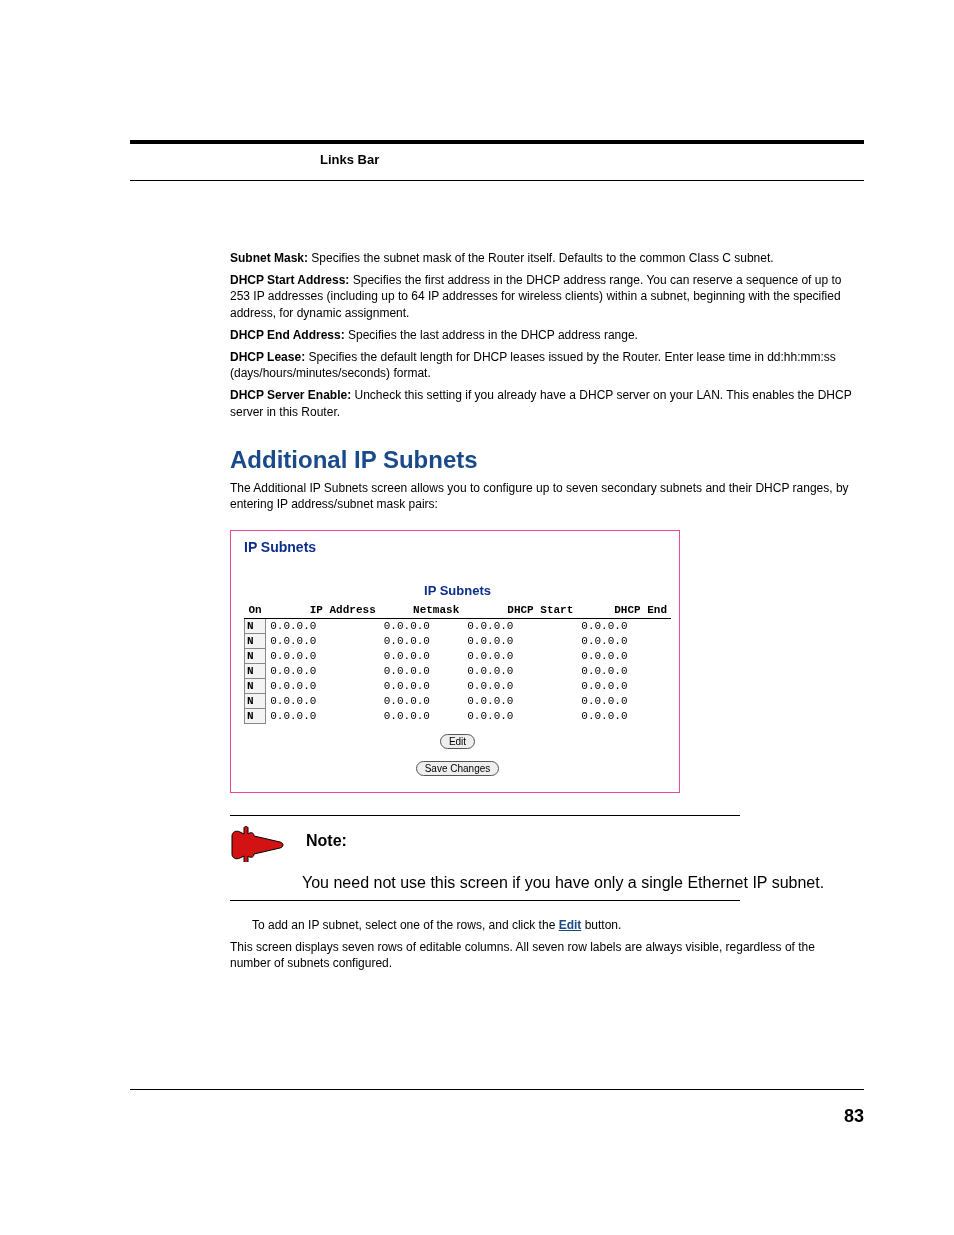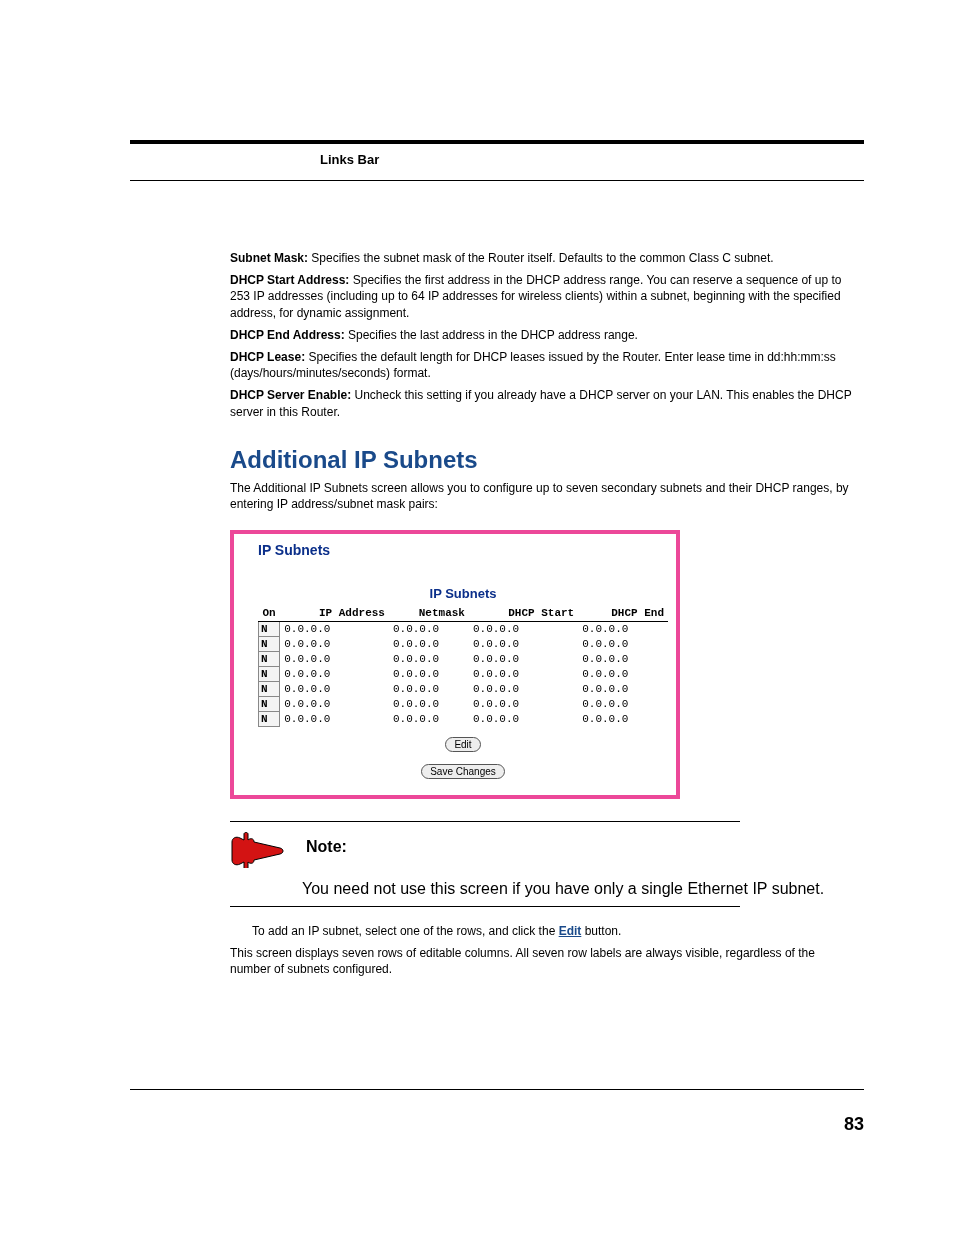--- a/index.html
+++ b/index.html
@@ -40,24 +40,24 @@
   .para b { font-weight: bold; }
   .section-heading {
     color: #1a4a8a;
     font-family: Arial, Helvetica, sans-serif;
     font-size: 24px;
     font-weight: bold;
     margin-top: 26px;
     margin-bottom: 6px;
   }
   .screenshot-box {
-    border: 4px solid #ec4899;
+    border: 1px solid #ec4899;
     width: 450px;
     margin: 18px 0 22px 0;
-    padding: 8px 8px 14px 24px;
+    padding: 8px 8px 14px 13px;
     background: #fff;
     font-size: 11px;
   }
   .box-title {
     color: #0b2f8a;
     font-weight: bold;
     font-family: Arial, sans-serif;
     font-size: 14px;
     margin-bottom: 28px;
   }
@@ -141,21 +141,21 @@
   }
   .indent-para { margin-left: 22px; }
   .footer-rule {
     position: absolute;
     left: 130px; right: 90px;
     bottom: 145px;
     border-top: 1px solid #000;
   }
   .page-num {
     position: absolute;
-    right: 90px; bottom: 100px;
+    right: 90px; bottom: 108px;
     font-weight: bold;
     font-size: 18px;
   }
 </style>
 </head>
 <body>
 
 <div class="page">
   <div class="header-rule-thick"></div>
   <div class="links-bar">Links Bar</div>

